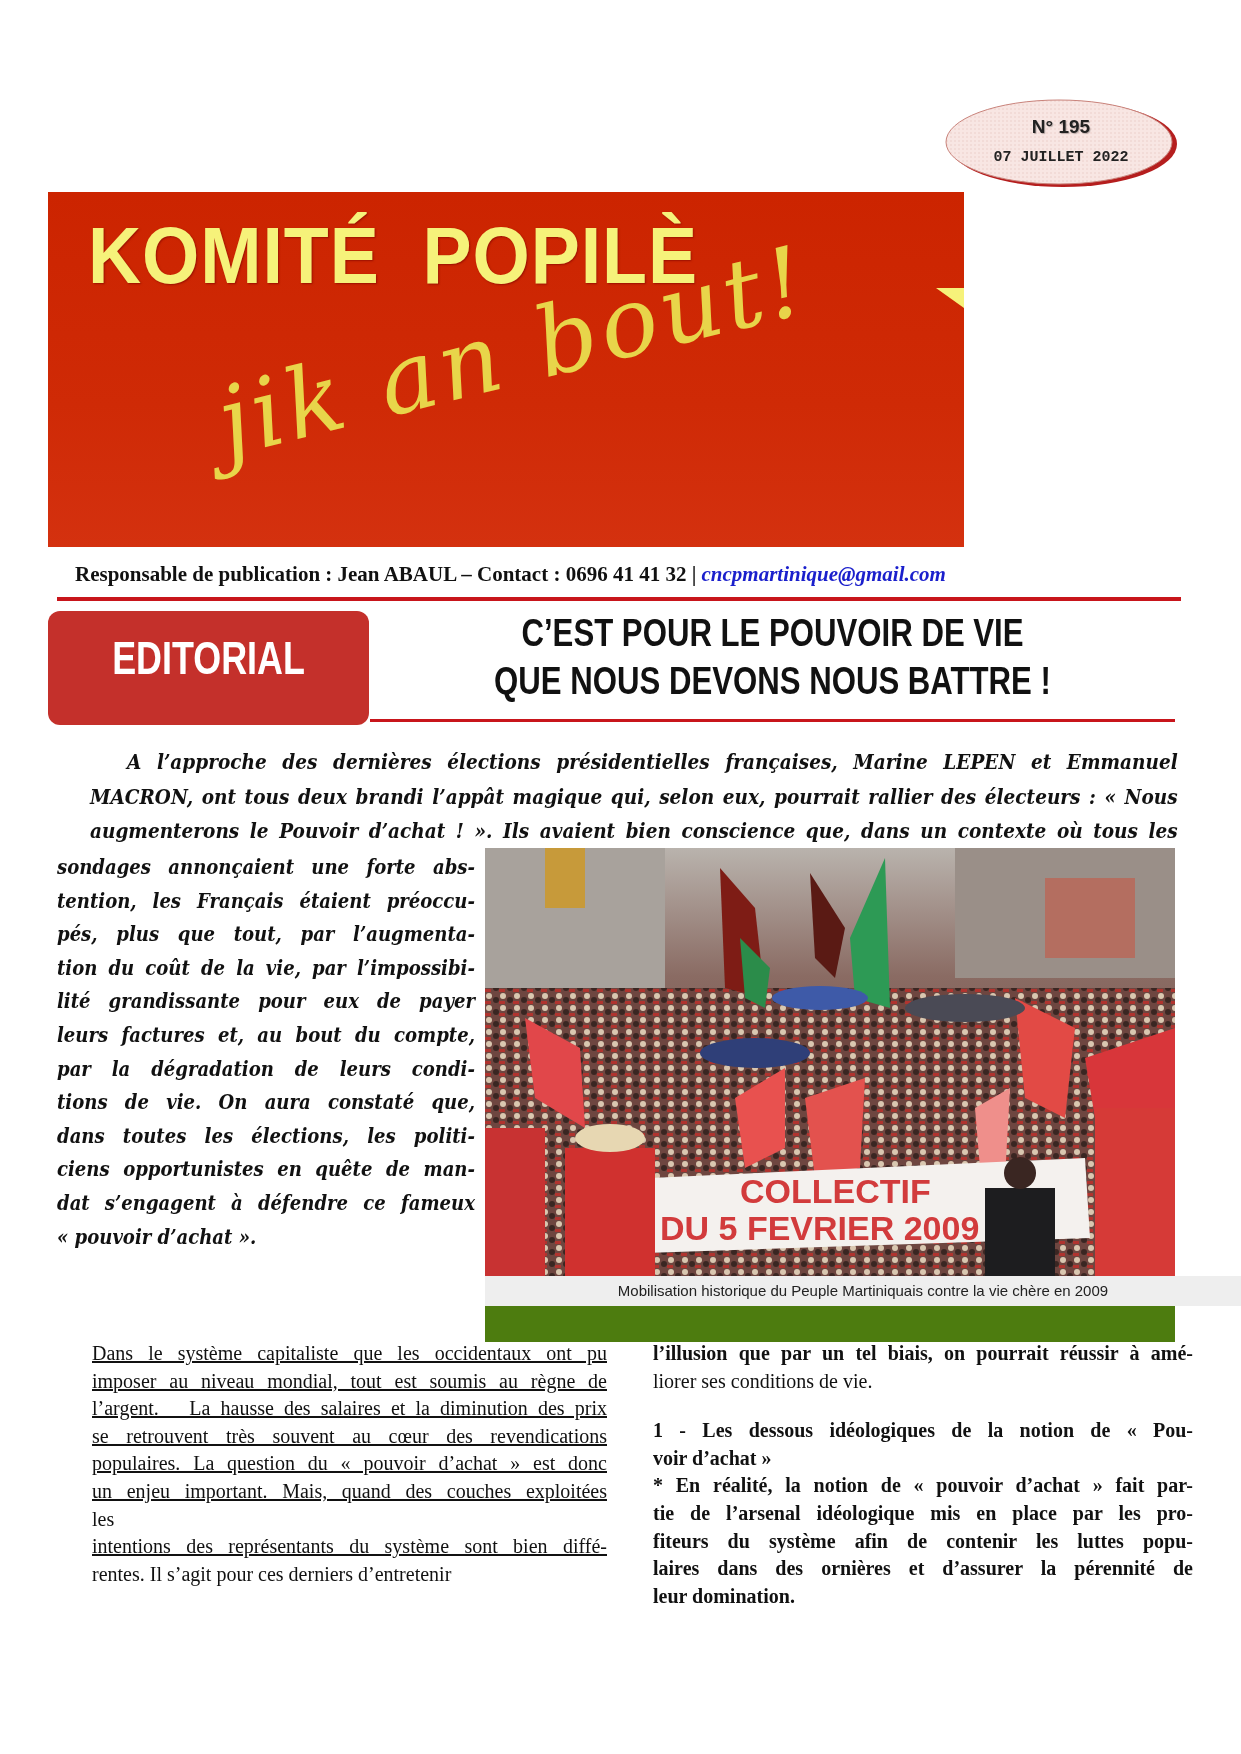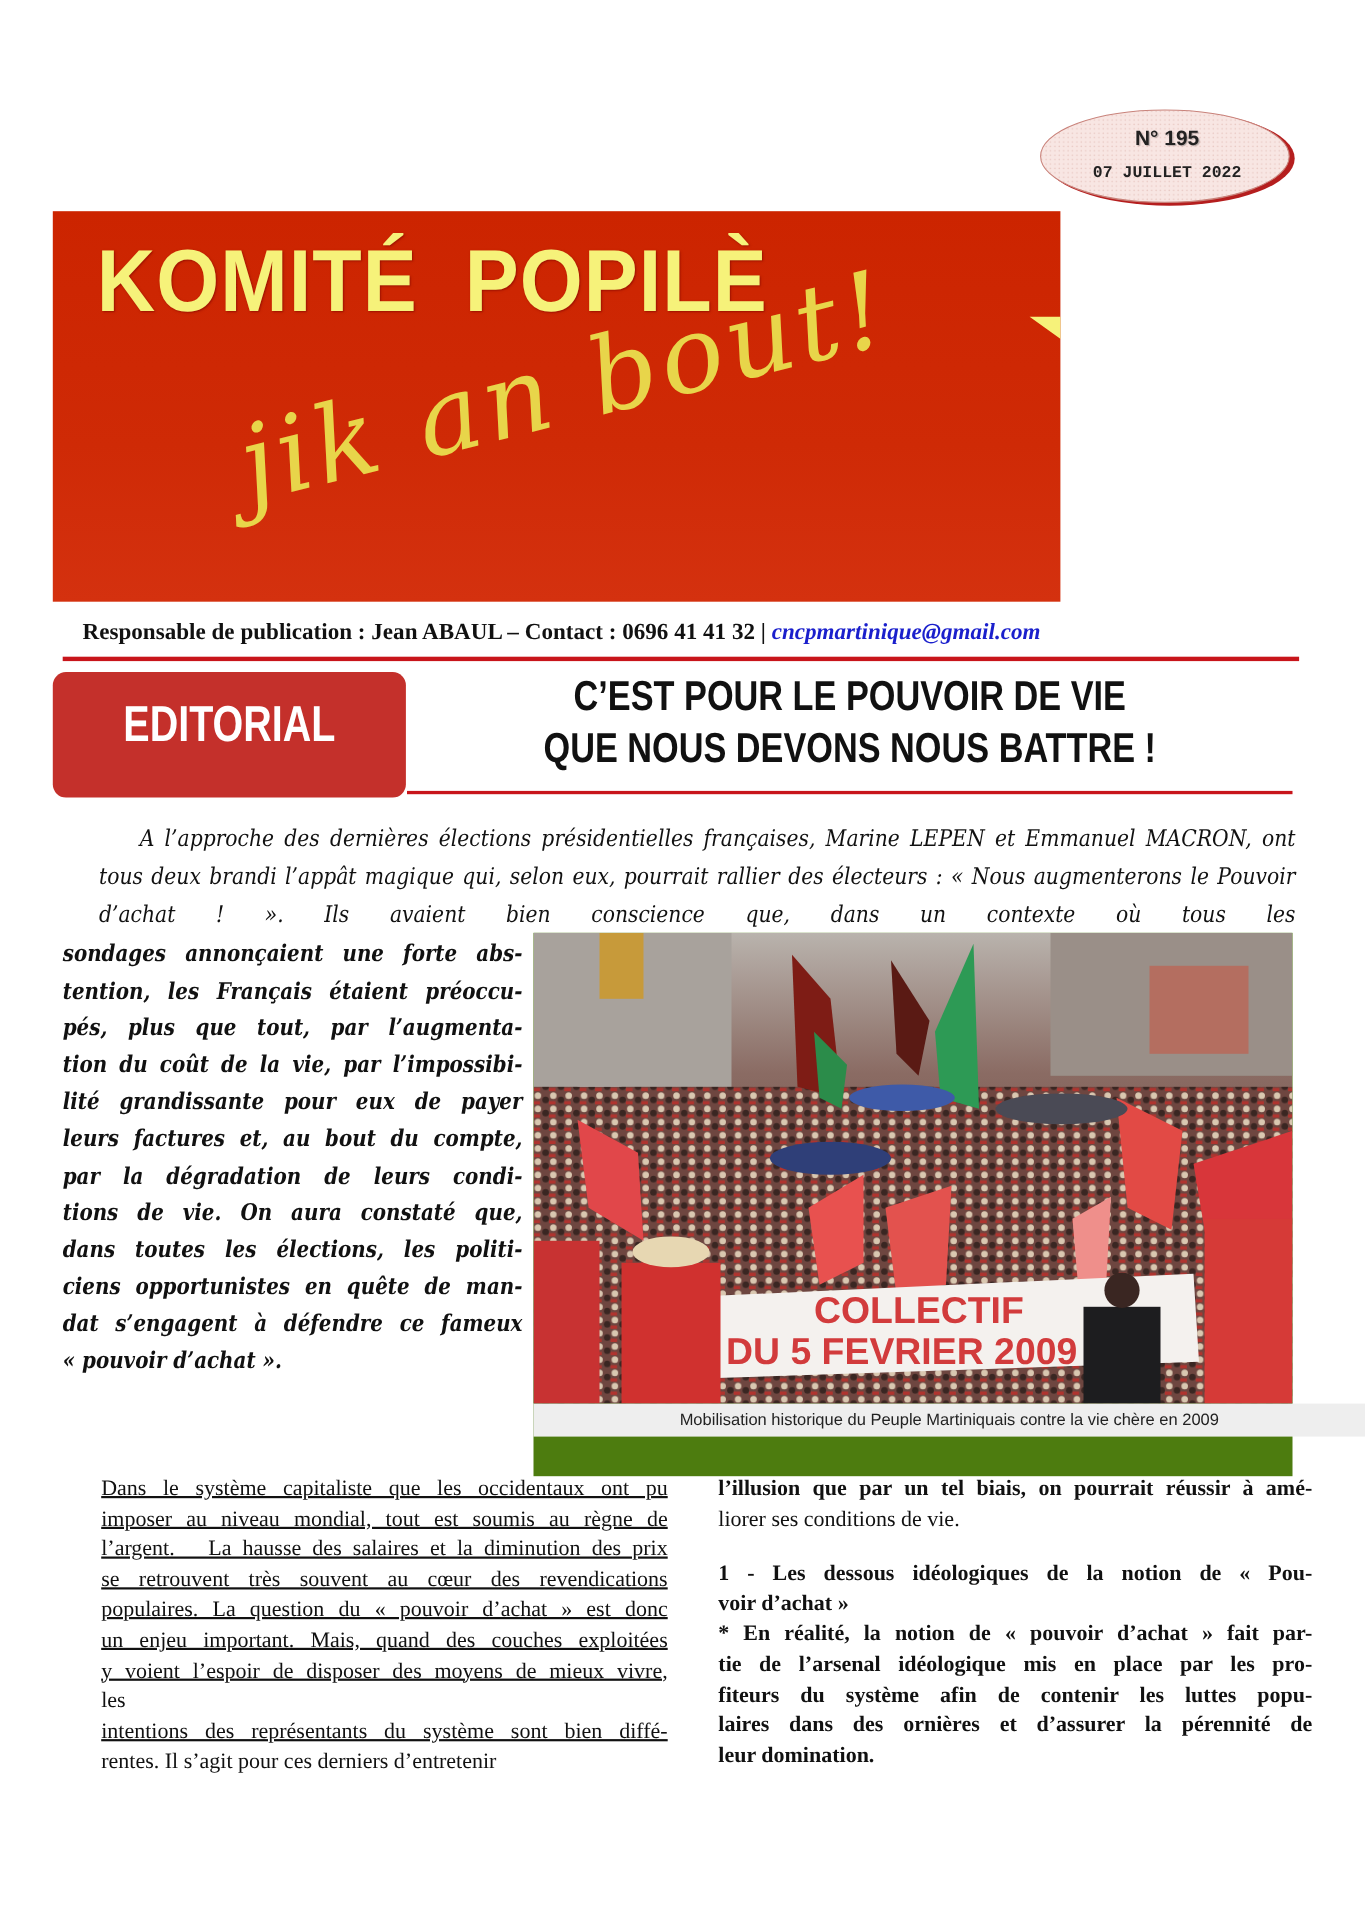--- a/index.html
+++ b/index.html
@@ -27,21 +27,21 @@
   #editorial-box { left: 48px; top: 611px; width: 321px; height: 114px; background: #c4302b; border-radius: 12px; }
   #editorial-box span { position: absolute; left: 0; width: 100%; top: 20px; text-align: center; font-family: "Liberation Sans", sans-serif; font-weight: bold; font-size: 46px; color: #fff; transform: scaleX(0.78); letter-spacing: 0px; }
 
   
   #headline { left: 370px; top: 612px; width: 805px; font-family: "Liberation Sans", sans-serif; font-weight: bold; color: #111; }
   #headline .l1 { position: absolute; left: 0; width: 100%; top: 0; text-align: center; font-size: 38px; transform: scaleX(0.82); transform-origin: center; padding-right: 0; }
   #headline .l2 { position: absolute; left: 0; width: 100%; top: 48px; text-align: center; font-size: 38px; transform: scaleX(0.82); transform-origin: center; }
   #headline-rule { left: 370px; top: 719px; width: 805px; height: 3px; background: #c8151b; }
 
   
-  #intro { left: 90px; top: 745px; width: 1088px; font-family: "DejaVu Serif", serif; font-style: italic; font-size: 21px; line-height: 34.5px; color: #111; text-align: justify; }
+  #intro { left: 90px; top: 745px; width: 1088px; font-family: "DejaVu Serif", serif; font-style: italic; font-size: 21px; line-height: 34.5px; color: #111; text-align: justify; font-weight: bold; }
   #intro p { margin: 0; text-indent: 42px; text-align-last: justify; transform: scaleX(0.88); transform-origin: left top; width: 1236px; }
 
   
   #lead-col { left: 57px; top: 850px; width: 418px; font-family: "DejaVu Serif", serif; font-style: italic; font-weight: bold; font-size: 21px; line-height: 33.6px; color: #111; }
   #lead-col .line { display: block; white-space: nowrap; text-align: justify; text-align-last: justify; transform: scaleX(0.86); transform-origin: left top; width: 486px; }
 
   
   #photo { left: 485px; top: 848px; width: 690px; height: 494px; overflow: hidden; background: #4d7c0f; }
   #caption-box { left: 485px; top: 1276px; width: 756px; height: 30px; background: #eeeeee; }
   #caption-box span { position: absolute; left: 0; width: 100%; top: 6px; text-align: center; font-family: "Liberation Sans", sans-serif; font-size: 15px; color: #222; }
@@ -170,21 +170,20 @@
   <span>Mobilisation historique du Peuple Martiniquais contre la vie chère en 2009</span>
 </div>
 
 <div id="col-left" class="abs">
   <span class="line j">Dans le système capitaliste que les occidentaux ont pu</span>
   <span class="line j">imposer au niveau mondial, tout est soumis au règne de</span>
   <span class="line j" style="white-space:pre;">l’argent.   La hausse des salaires et la diminution des prix</span>
   <span class="line j">se retrouvent très souvent au cœur des revendications</span>
   <span class="line j">populaires. La question du « pouvoir d’achat » est donc</span>
   <span class="line j">un enjeu important. Mais, quand des couches exploitées</span>
-  <span class="line j">y voient l’espoir de disposer des moyens de mieux vivre,</span>
   <span class="line">les</span>
   <span class="line j">intentions des représentants du système sont bien diffé-</span>
   <span class="line">rentes. Il s’agit pour ces derniers d’entretenir</span>
 </div>
 
 <div id="col-right" class="abs">
   <span class="line j">l’illusion que par un tel biais, on pourrait réussir à amé-</span>
   <span class="line">liorer ses conditions de vie.</span>
   <div class="gap"></div>
   <span class="line j b">1 - Les dessous idéologiques de la notion de « Pou-</span>

